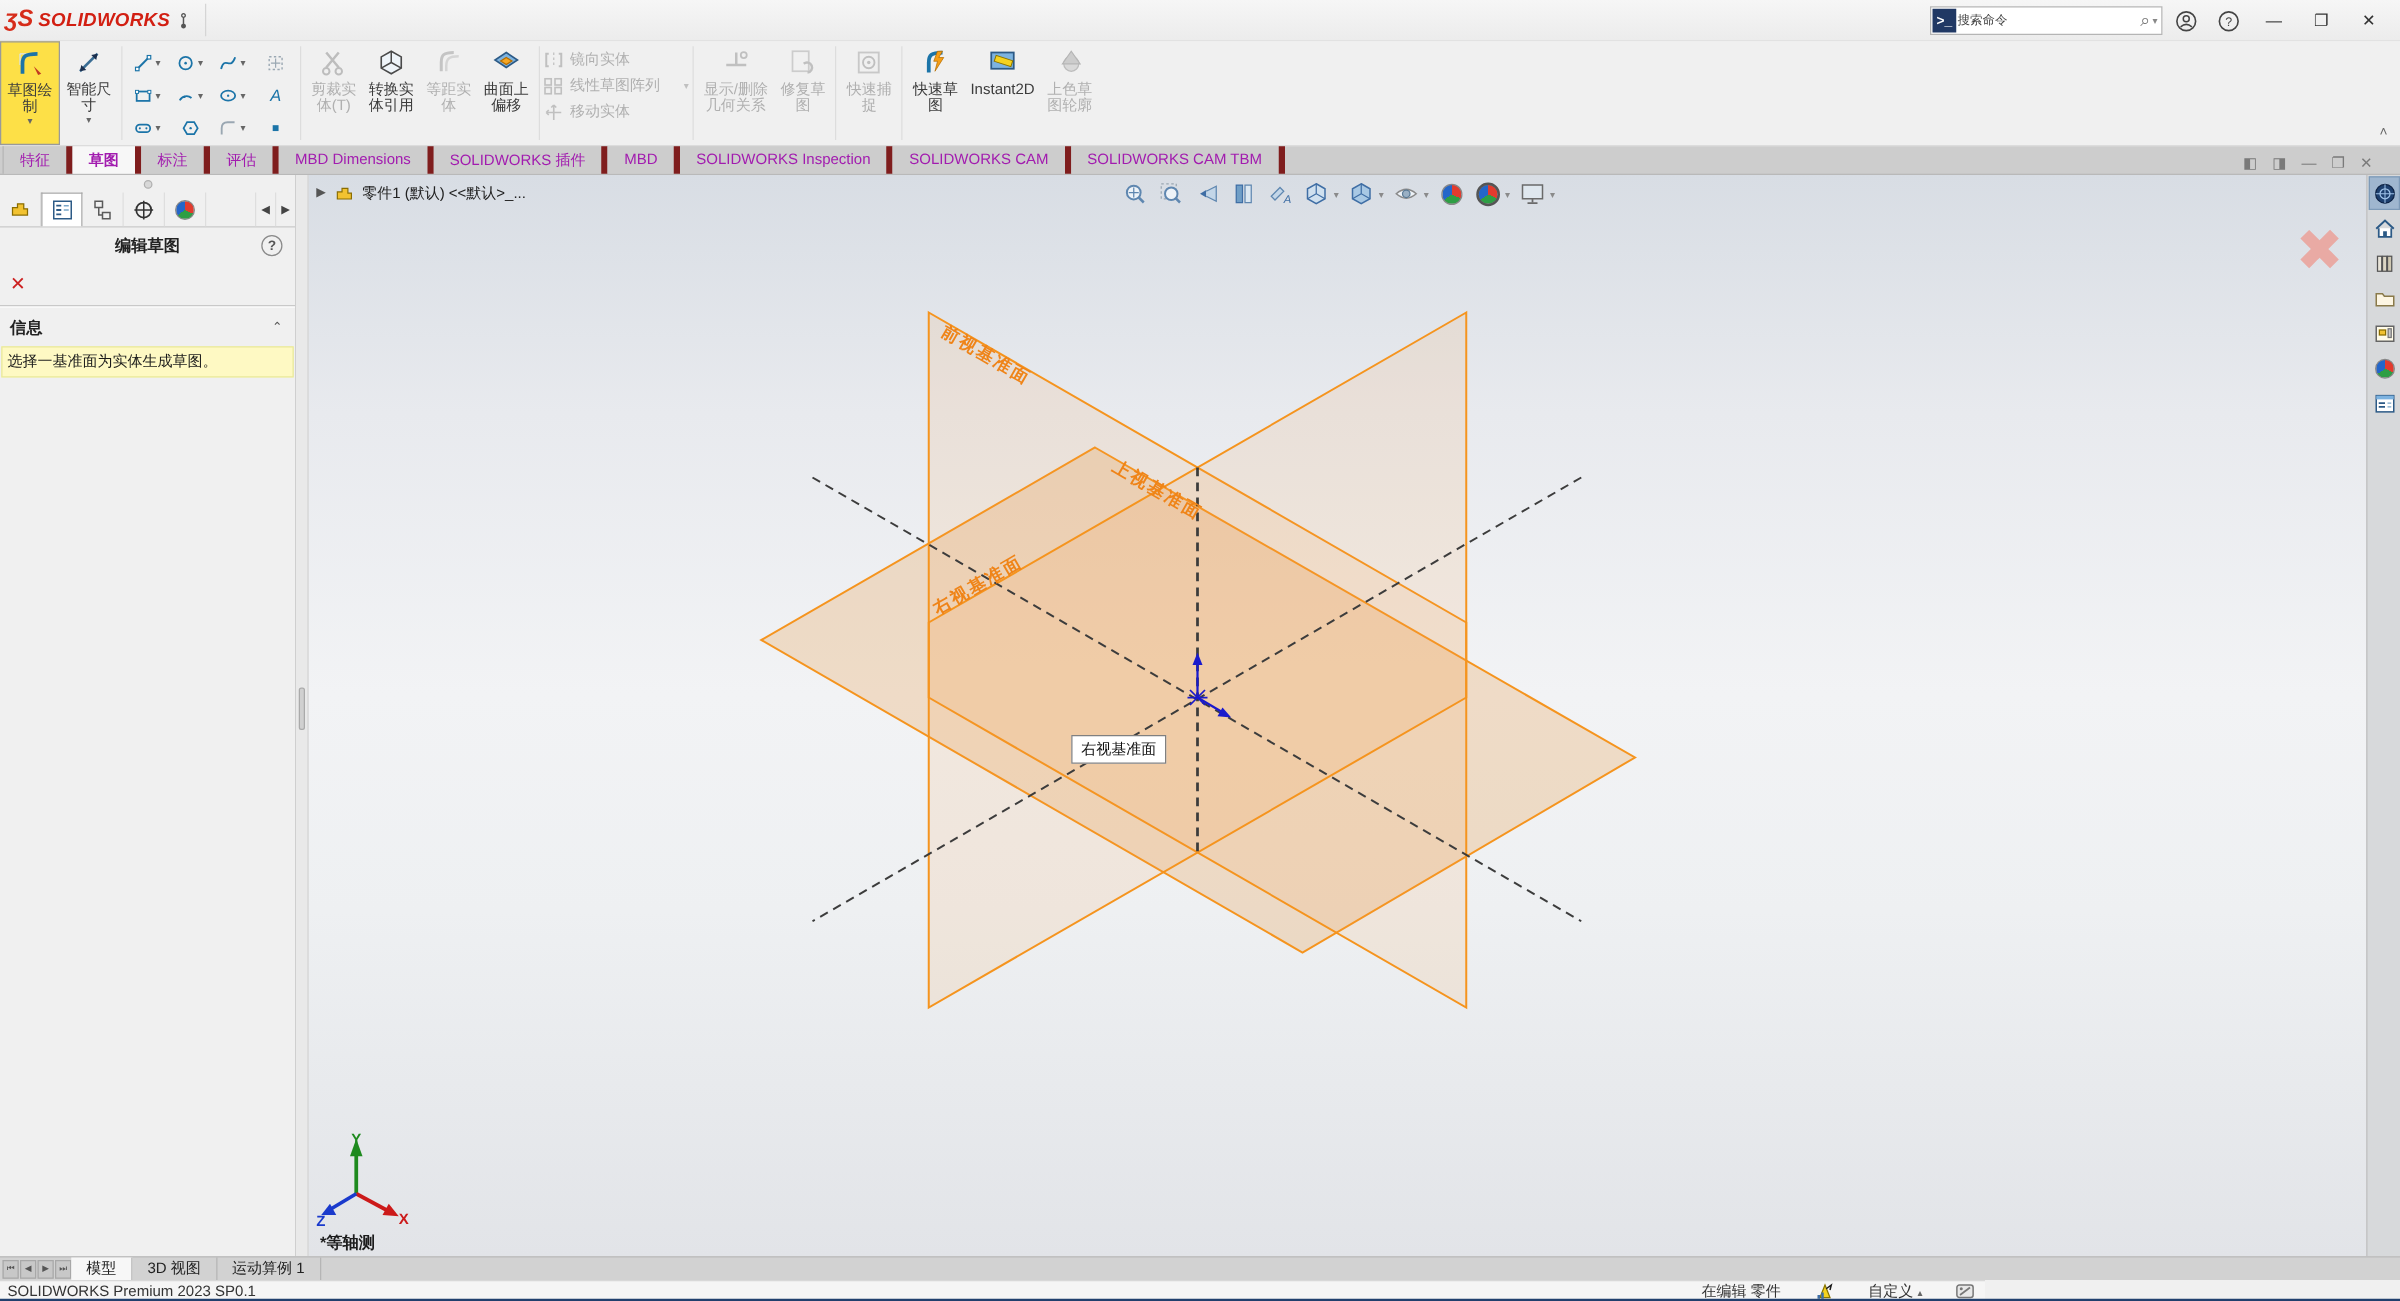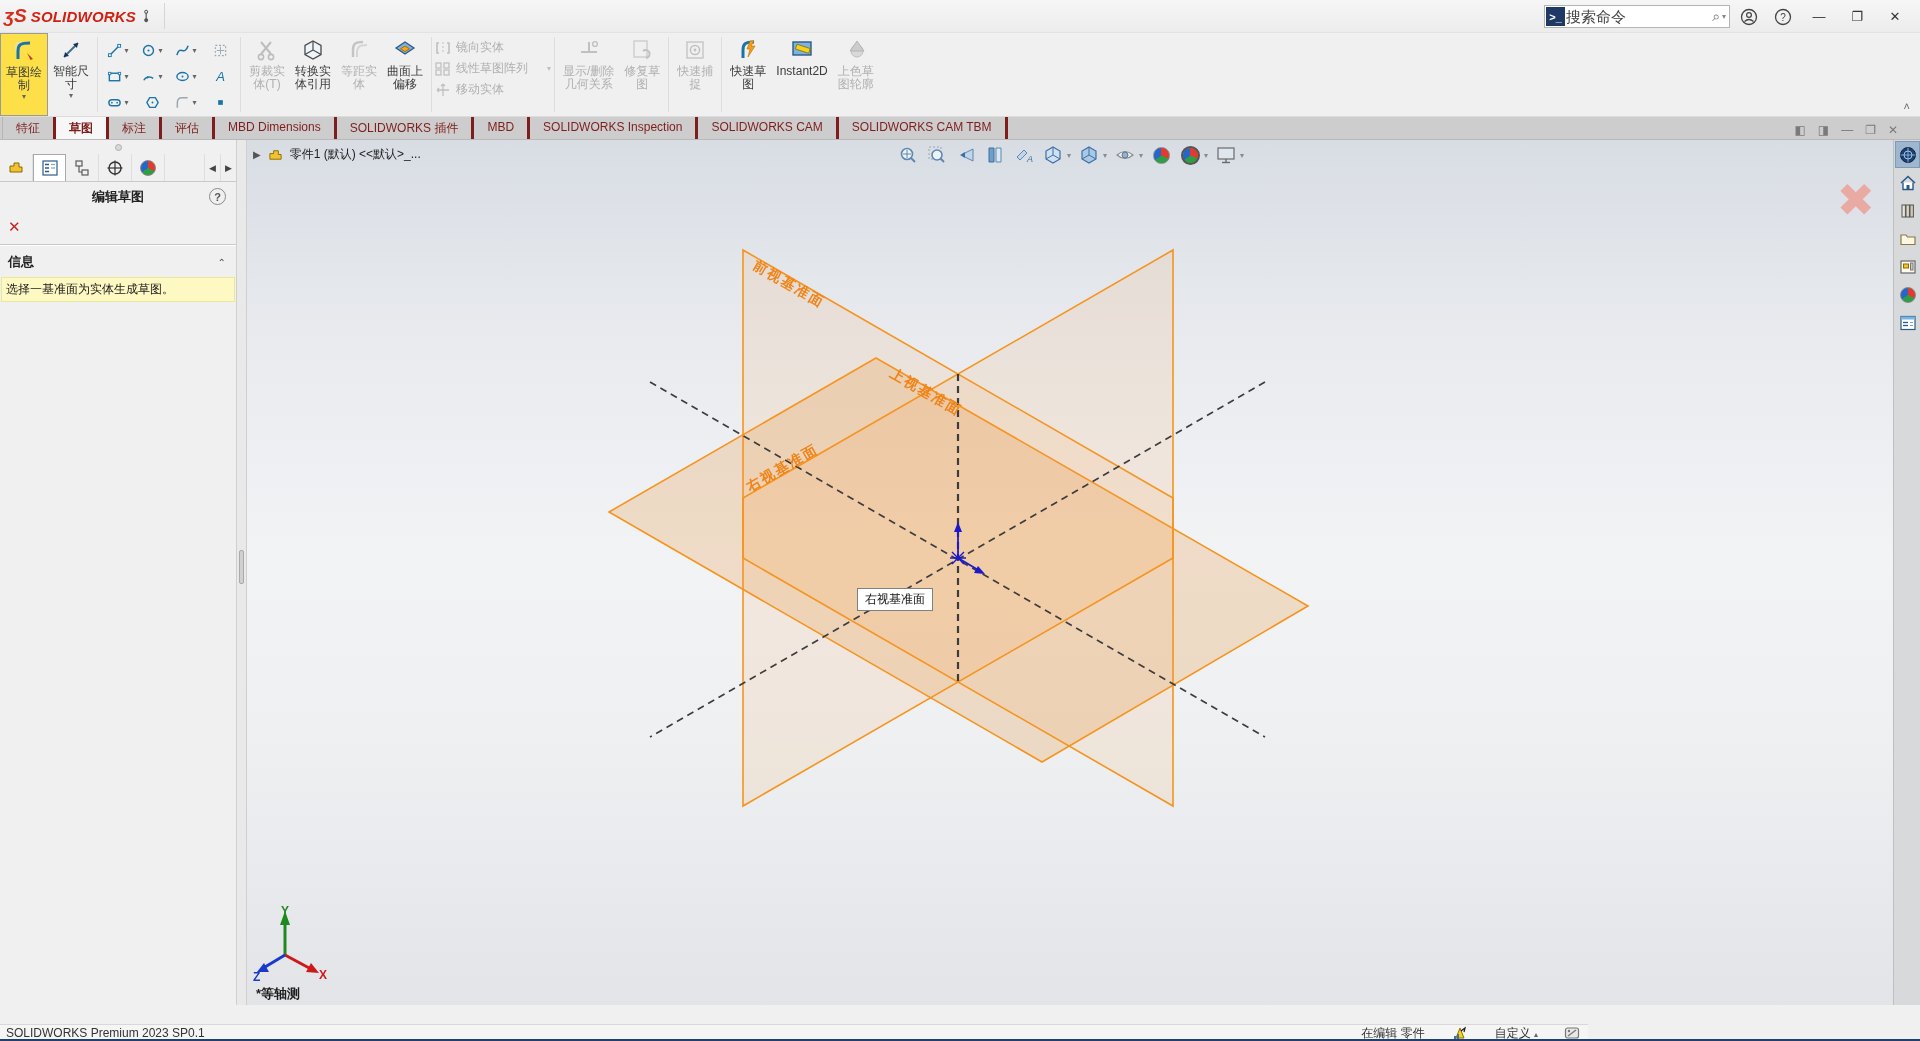--- a/index.html
+++ b/index.html
@@ -16,21 +16,21 @@
   .sw-logo .swtext { color:#d21f12; font-weight:bold; font-style:italic; font-size:15px; letter-spacing:.2px; }
   .menu-items { display:flex; margin-left:22px; }
   .menu-item { padding:6px 13px; font-size:14px; color:#222; cursor:default; }
   .pin-icon { margin-left:6px; color:#555; font-size:14px; transform:rotate(90deg); }
   .menusep { width:1px; height:26px; background:#d5d5d5; margin-left:10px; }
   .win-title { position:absolute; left:0; right:0; text-align:center; font-size:14px; color:#111; pointer-events:none; }
   .mb-right { position:absolute; right:8px; top:0; height:33px; display:flex; align-items:center; gap:4px; }
   .searchbox { width:186px; height:23px; background:#fff; border:1px solid #b5b5b5; display:flex; align-items:center; }
   .search-logo { width:19px; height:19px; background:#203864; color:#fff; font-size:11px; font-weight:bold;
     display:flex; align-items:center; justify-content:center; margin:1px; }
-  .searchbox input { flex:1; border:none; outline:none; font-size:15px; color:#ec4899; min-width:10px; background:transparent; }
+  .searchbox input { flex:1; border:none; outline:none; font-size:10px; color:#ec4899; min-width:10px; background:transparent; }
   .searchbox input::placeholder { color:#444; }
   .mag { color:#777; font-size:14px; padding:0 2px; }
   .tinycaret { color:#888; font-size:8px; padding-right:3px; }
   .mb-iconbtn { width:30px; height:26px; display:flex; align-items:center; justify-content:center;
     color:#444; font-size:15px; border-radius:2px; }
   .winctl { width:34px; height:26px; display:flex; align-items:center; justify-content:center; color:#333; font-size:13px; }
 
   
   .ribbon { position:absolute; left:0; top:33px; width:1920px; height:84px; background:#f0f0f0;
     display:flex; align-items:stretch; border-bottom:1px solid #dcdcdc; }
@@ -46,21 +46,21 @@
   .gcell { display:flex; align-items:center; justify-content:center; gap:2px; }
   .gcell .dd { font-size:8px; color:#666; }
   .hstack { display:flex; flex-direction:column; justify-content:flex-start; padding-top:6px; gap:4px; }
   .hrow { display:flex; align-items:center; gap:5px; font-size:12px; color:#b0b0b0; white-space:nowrap; }
   .hrow .dd { font-size:8px; color:#c0c0c0; margin-left:14px; }
   .ribbon-collapse { position:absolute; right:10px; bottom:4px; color:#666; font-size:11px; }
 
   
   .tabrow { position:absolute; left:0; top:117px; width:1920px; height:23px; background:#cdcdcd;
     border-bottom:1px solid #b9b9b9; display:flex; align-items:flex-end; }
-  .ctab { font-size:12px; color:#7f1d1d; padding:3px 13px 4px; border-right:3px solid #7f1d1d; background:#cdcdcd; height:22px; }
+  .ctab { font-size:12px; color:#a21caf; padding:3px 13px 4px; border-right:5px solid #7f1d1d; background:#cdcdcd; height:22px; }
   .ctab:first-child { border-left:1px solid #b5b5b5; margin-left:2px; }
   .ctab.active { background:#f7f7f7; font-weight:bold;text-align:center; }
   .tabrow-right { position:absolute; right:22px; bottom:2px; display:flex; gap:12px; color:#7a7a7a; font-size:12px; align-items:center; }
 
   
   .leftpanel { position:absolute; left:0; top:140px; width:237px; height:865px; background:#f0f0f0; border-right:1px solid #cfcfcf; }
   .ptop { height:14px; display:flex; align-items:center; justify-content:center; }
   .ptop .knob { width:7px; height:7px; border-radius:50%; background:#d8d8d8; border:1px solid #b0b0b0; }
   .ptabs { height:28px; display:flex; align-items:stretch; border-bottom:1px solid #c9c9c9; background:#f0f0f0; }
   .ptab { width:33px; display:flex; align-items:center; justify-content:center; border-right:1px solid #dedede; }
@@ -643,20 +643,31 @@
           <rect x="2" y="2.5" width="14" height="13" fill="#fff" stroke="#2c5a86" stroke-width="1.2"></rect>
           <rect x="2" y="2.5" width="14" height="3" fill="#7db3e0"></rect>
           <line x1="4" y1="8.5" x2="9" y2="8.5" stroke="#2c5a86" stroke-width="1.3"></line>
           <line x1="4" y1="11.5" x2="9" y2="11.5" stroke="#2c5a86" stroke-width="1.3"></line>
           <line x1="11" y1="8.5" x2="14" y2="8.5" stroke="#7aa7c9"></line>
           <line x1="11" y1="11.5" x2="14" y2="11.5" stroke="#7aa7c9"></line>
         </svg>
     </div>
   </div>
 
+  <div class="bottombar">
+    <div class="navbtns">
+      <div class="navbtn">⏮</div>
+      <div class="navbtn">◀</div>
+      <div class="navbtn">▶</div>
+      <div class="navbtn">⏭</div>
+    </div>
+    <div class="btab active">模型</div>
+    <div class="btab">3D 视图</div>
+    <div class="btab">运动算例 1</div>
+  </div>
 
   <div class="statusbar">
     <span class="sleft">SOLIDWORKS Premium 2023 SP0.1</span>
     <span class="sright">
       <span>在编辑 零件</span>
       <svg width="18" height="14" viewBox="0 0 18 14">
           <path d="M5 12 L9 2 L13 12 Z" fill="#f5d21e" stroke="#8a7500"></path>
           <path d="M10 5 l4 -3 l-1 4" fill="none" stroke="#1a1a1a" stroke-width="1.2"></path>
           <rect x="3" y="10" width="2" height="3" fill="#3f6ea5"></rect>
           <rect x="6" y="8" width="2" height="5" fill="#3f6ea5"></rect>

